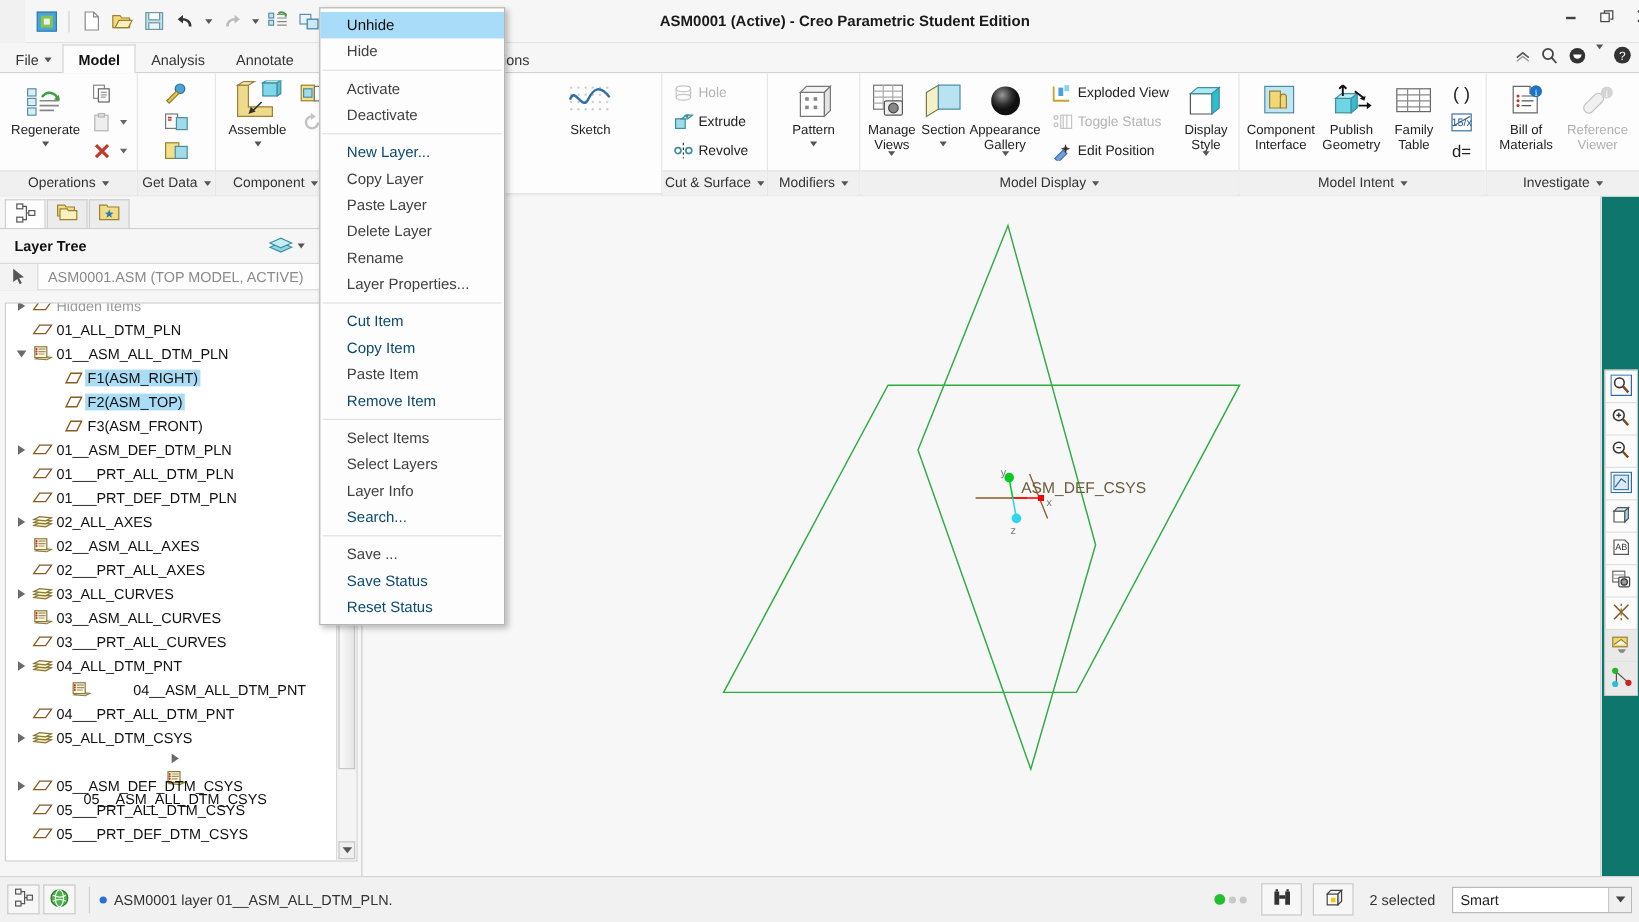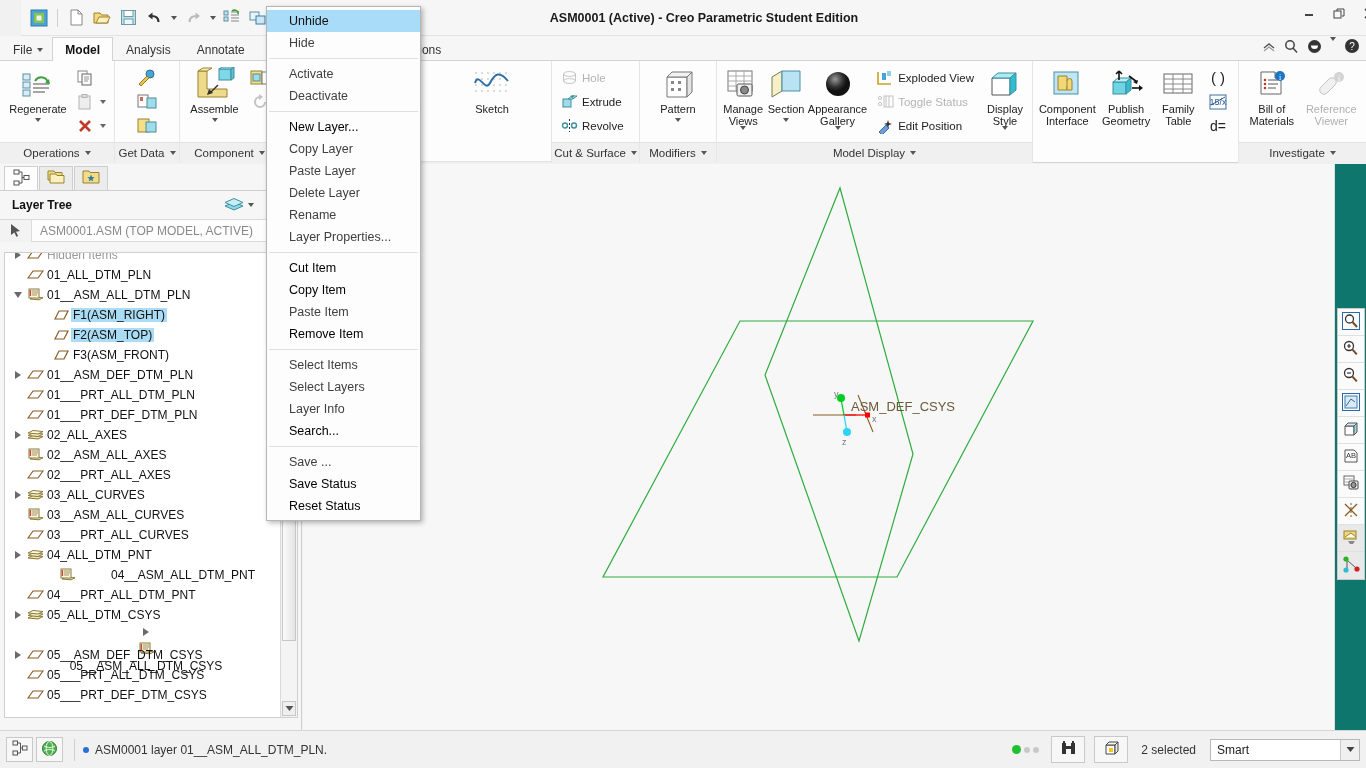--- a/index.html
+++ b/index.html
@@ -200,21 +200,21 @@
   }
 
   
   .ctxmenu {
     position: absolute; left: 266px; top: 6px; width: 155px;
     background: #fdfdfd; border: 1px solid #b5b5b5;
     box-shadow: 2px 2px 5px rgba(0,0,0,0.28);
     padding: 3px 0; z-index: 50;
   }
   .ctxitem { height: 22px; display: flex; align-items: center; padding-left: 22px;
-    font-size: 12.5px; color: #000000; }
+    font-size: 12.5px; color: #0c4a6e; }
   .ctxitem.disabled { color: #404040; }
   .ctxitem.hl { background: #a8dcf8; color: #111; }
   .ctxsep { height: 1px; background: #e0e0e0; margin: 4px 2px; }
 </style>
 </head>
 <body>
 
 <div id="app">
 
   <div class="titlebar">
@@ -789,20 +789,24 @@
           </div>
           <div class="smallbtn">
             <span class="icn" style="width:24px;flex:0 0 24px">
               <svg width="22" height="18" viewBox="0 0 22 18">
                   <text x="11" y="14" font-size="14" text-anchor="middle" fill="#222" font-family="Liberation Sans">d=</text>
                 </svg>
             </span>
           </div>
         </div>
       </div>
+      <div class="rgroup-label">
+        <span>Model Intent</span>
+          <i class="caret"></i>
+      </div>
     </div>
 
     <div class="rgroup" style="width:127px;border-right:none">
       <div class="rgroup-body">
         <div class="bigbtn" style="width:58px">
           <span class="ico">
             <svg width="34" height="32" viewBox="0 0 34 32">
               <path d="M6 3h14l6 6v16H6z" fill="#fff" stroke="#666"></path>
               <path d="M20 3v6h6" fill="#f0f0f0" stroke="#666"></path>
               <g fill="#c0392b">

